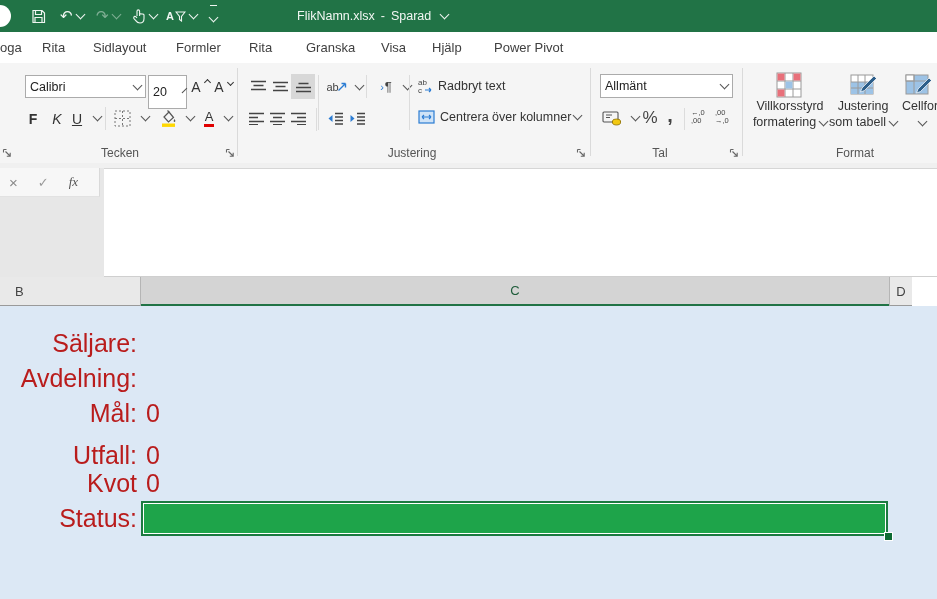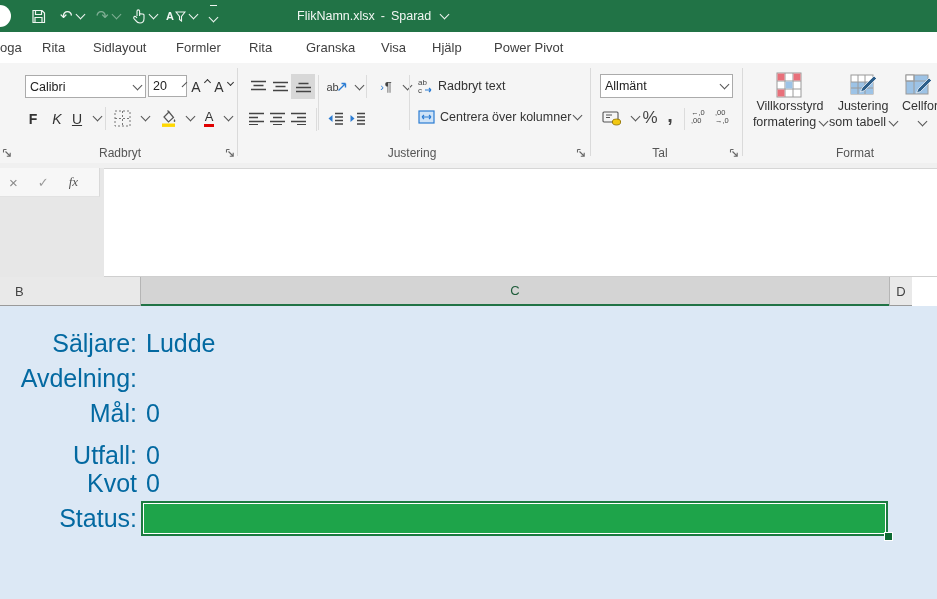--- a/index.html
+++ b/index.html
@@ -51,21 +51,21 @@
   .formula-input{position:absolute;left:104px;top:168px;width:833px;height:109px;background:#fff;
     border-top:1px solid #d6d6d6;border-bottom:1px solid #cfcfcf;box-sizing:border-box;font-size:13px;}
 
   
   .colheads{position:absolute;left:0;top:277px;width:937px;height:29px;background:#fff;}
   .colh{position:absolute;top:0;height:29px;box-sizing:border-box;font-size:13px;
     display:flex;align-items:center;justify-content:center;color:#444;}
 
   
   .sheet{position:absolute;left:0;top:306px;width:937px;height:293px;background:var(--sheet-bg,#dce8f5);}
-  .srow{position:absolute;left:0;width:937px;height:35px;line-height:35px;font-size:25px;color:#0369a1;}
+  .srow{position:absolute;left:0;width:937px;height:35px;line-height:35px;font-size:25px;color:#b91c1c;}
   .slabel{position:absolute;left:0;top:0;width:138px;height:35px;text-align:right;padding-right:1px;box-sizing:border-box;}
   .svalue{position:absolute;left:146px;top:0;height:35px;}
   .status-cell{position:absolute;left:141px;top:501px;width:747px;height:35px;box-sizing:border-box;
     background:var(--status-fill,#1ea44a);border:2px solid #1b7a40;box-shadow:inset 0 0 0 1px #fff;}
   .fill-handle{position:absolute;left:884px;top:532px;width:7px;height:7px;background:#0e6b33;border:1px solid #fff;box-sizing:content-box;}
 </style>
 </head>
 <body>
 
 <div class="screen">
@@ -125,21 +125,21 @@
   <div class="ribbon">
 
     <span class="gsep" style="left:237px"></span>
     <span class="gsep" style="left:590px"></span>
     <span class="gsep" style="left:742px"></span>
 
     <div class="combo" style="left:25px;top:12px;width:121px;height:23px;">
       <span>Calibri</span>
         <span class="chev"></span>
     </div>
-    <div class="combo" style="left:148px;top:12px;width:39px;height:22px;">
+    <div class="combo" style="left:148px;top:12px;width:39px;height:34px;">
       <span>20</span>
         <span class="chev"></span>
     </div>
     <div class="rbtn" style="left:190px;top:12px;width:21px;height:23px;font-size:14px;">
       <span>A</span>
         <span class="chev up" style="width:4px;height:4px;margin-top:-8px;"></span>
     </div>
     <div class="rbtn" style="left:213px;top:12px;width:21px;height:23px;font-size:14px;">
       <span>A</span>
         <span class="chev" style="width:4px;height:4px;margin-top:-8px;"></span>
@@ -172,21 +172,21 @@
     <div class="rbtn" style="left:200px;top:43px;width:18px;height:24px;">
       <span style="font-size:13px;border-bottom:3.5px solid #e00000;padding:0 1px;line-height:15px;">A</span>
     </div>
     <span class="chev" style="position:absolute;left:221px;top:53px;color:#555;"></span>
 
     <span class="launcher" style="left:2px;">
       <svg width="10" height="10" viewBox="0 0 10 10">
           <path d="M1.5 1.5H4.5 M1.5 1.5V4.5 M3.5 3.5 7.5 7.5 M8.2 4.8V8.2H4.8" fill="none" stroke="#666" stroke-width="1.1"></path>
         </svg>
     </span>
-    <div class="glabel" style="left:10px;width:220px;">Radbryt</div>
+    <div class="glabel" style="left:10px;width:220px;">Tecken</div>
     <span class="launcher" style="left:225px;">
       <svg width="10" height="10" viewBox="0 0 10 10">
           <path d="M1.5 1.5H4.5 M1.5 1.5V4.5 M3.5 3.5 7.5 7.5 M8.2 4.8V8.2H4.8" fill="none" stroke="#666" stroke-width="1.1"></path>
         </svg>
     </span>
 
     <div class="rbtn" style="left:247px;top:12px;width:22px;height:23px;">
       <svg width="17" height="13" viewBox="0 0 17 13">
           <path d="M1 1.5h15 M3.5 5.5h10 M1 9.5h15" stroke="#444" stroke-width="1.5" fill="none"></path>
         </svg>
@@ -356,21 +356,20 @@
         <span>C</span>
       </div>
     <div class="colh" style="left:889px;width:23px;background:#e9e9e9;border-bottom:1px solid #9a9a9a;border-left:1px solid #b5b5b5;">
         <span>D</span>
       </div>
   </div>
 
   <div class="sheet">
     <div class="srow" style="top:20px;">
       <span class="slabel">Säljare:</span>
-      <span class="svalue">Ludde</span>
     </div>
     <div class="srow" style="top:55px;">
       <span class="slabel">Avdelning:</span>
       <span class="svalue"></span>
     </div>
     <div class="srow" style="top:90px;text-decoration:underline;">
       <span class="slabel">Mål:</span>
       <span class="svalue">0</span>
     </div>
     <div class="srow" style="top:132px;">

